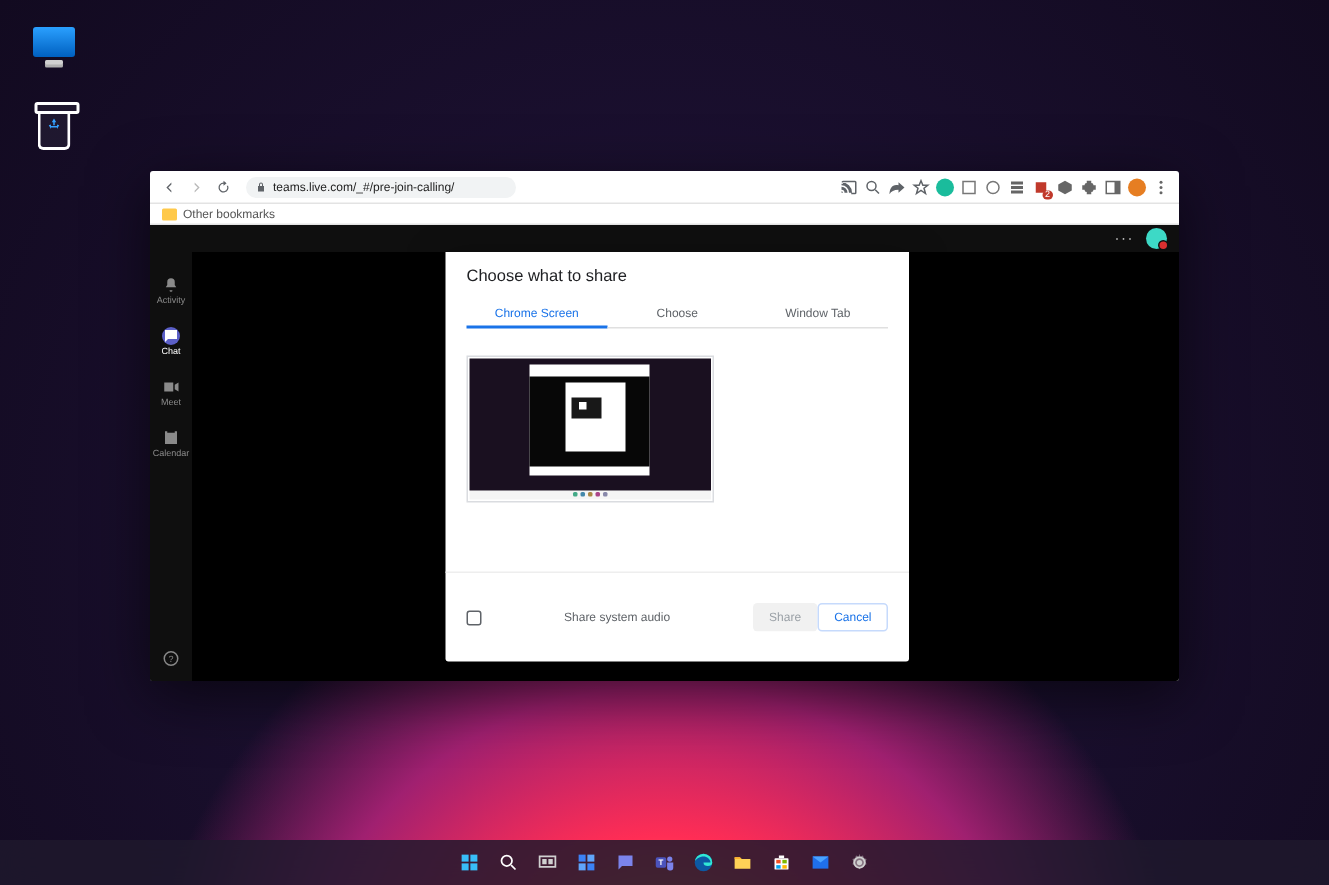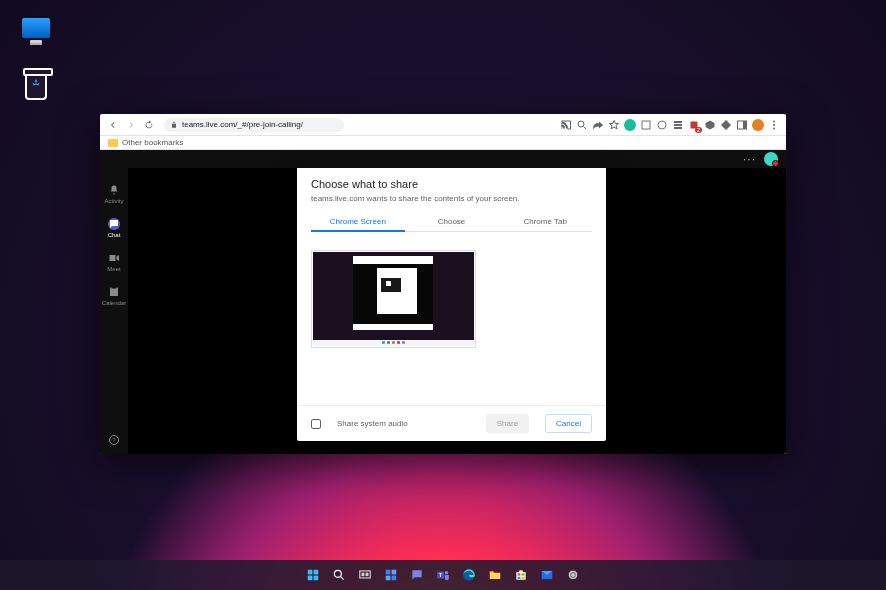--- a/index.html
+++ b/index.html
@@ -85,21 +85,21 @@
   .thumb{width:165px;border:1px solid #dadce0;padding:1px;display:flex;flex-direction:column;}
   .thumb-img{height:88px;background:#1a1020;position:relative;}
   
   .mini-win{position:absolute;left:40px;top:4px;width:80px;height:74px;background:#fff;}
   .mini-dark{position:absolute;left:0;top:8px;width:80px;height:60px;background:#070707;}
   .mini-dlg{position:absolute;left:24px;top:4px;width:40px;height:46px;background:#fff;}
   .mini-dlg2{position:absolute;left:4px;top:10px;width:20px;height:14px;background:#181818;}
   .mini-dlg2:after{content:"";position:absolute;left:5px;top:3px;width:5px;height:5px;background:#fff;}
   .thumb-task{height:6px;background:#f5f5f5;display:flex;justify-content:center;}
   .thumb-task span{width:3px;height:3px;margin:1px;border-radius:1px;}
-  .dlg-footer{display:flex;align-items:center;padding:8px 14px;border-top:1px solid #eee;gap:16px;}
+  .dlg-footer{display:flex;align-items:center;padding:20px 14px;border-top:1px solid #eee;gap:0;text-align:center;}
   .chk{width:10px;height:10px;border:1.5px solid #5f6368;border-radius:2px;}
   .chk-label{font-size:8px;color:#5f6368;flex:1;}
   .btn{font-size:8px;padding:4px 10px;border-radius:3px;border:1px solid transparent;}
   .btn-share{background:#f1f1f1;color:#9aa0a6;}
   .btn-cancel{background:#fff;color:#1a73e8;border-color:#c6dafc;}
 
   
   .taskbar{
     position:absolute;left:0;right:0;bottom:0;height:30px;
     background:rgba(30,25,45,.85);
@@ -264,25 +264,24 @@
       <div class="teams-help">
         <svg width="12" height="12" viewBox="0 0 24 24">
             <circle cx="12" cy="12" r="9" fill="none" stroke="#888" stroke-width="2"></circle>
             <text x="12" y="16" text-anchor="middle" font-size="12" fill="#888">?</text>
           </svg>
       </div>
 
       <div class="dialog">
         <div class="dlg-pad">
           <div class="dlg-title">Choose what to share</div>
-          <div class="dlg-sub">teams.live.com wants to share the contents of your screen.</div>
           <div class="tabs">
             <div class="tab active">Chrome Screen</div>
             <div class="tab">Choose</div>
-            <div class="tab">Chrome Tab</div>
+            <div class="tab">Window Tab</div>
           </div>
         </div>
         <div class="dlg-body">
           <div class="thumb">
             <div class="thumb-img">
               <div class="mini-win">
                 <div class="mini-dark">
                   <div class="mini-dlg">
                       <div class="mini-dlg2"></div>
                     </div>

